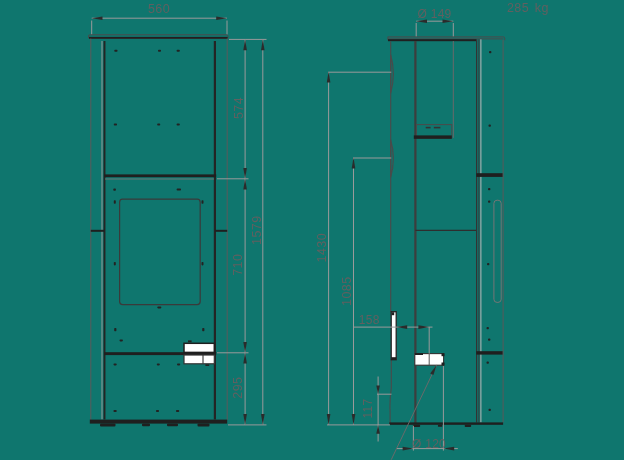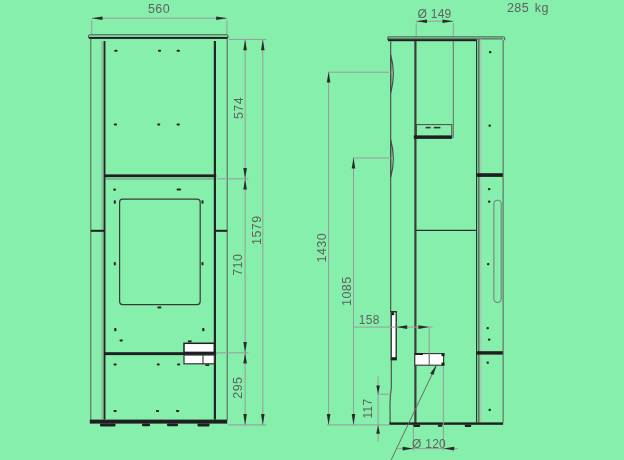--- a/index.html
+++ b/index.html
@@ -1,16 +1,16 @@
 <!DOCTYPE html>
 <html><head>
 <meta charset="utf-8">
 <style>
   html,body{margin:0;padding:0;background:#fff;}
-  .wrap{width:624px;height:460px;position:relative;background:#86efac;overflow:hidden;}
+  .wrap{width:624px;height:460px;position:relative;background:#0f766e;overflow:hidden;}
   text{font-family:"Liberation Sans", sans-serif;fill:#606060;}
 </style>
 </head>
 <body>
 <div class="wrap">
 <svg width="624" height="460" viewBox="0 0 624 460">
 
 <g>
   <line x1="91.7" y1="18.2" x2="227" y2="18.2" stroke="#9a9a9a" stroke-width="1"></line>
   <polygon points="91.7,18.2 102.5,16.4 102.5,20.0" fill="#2b2b2b"></polygon>

